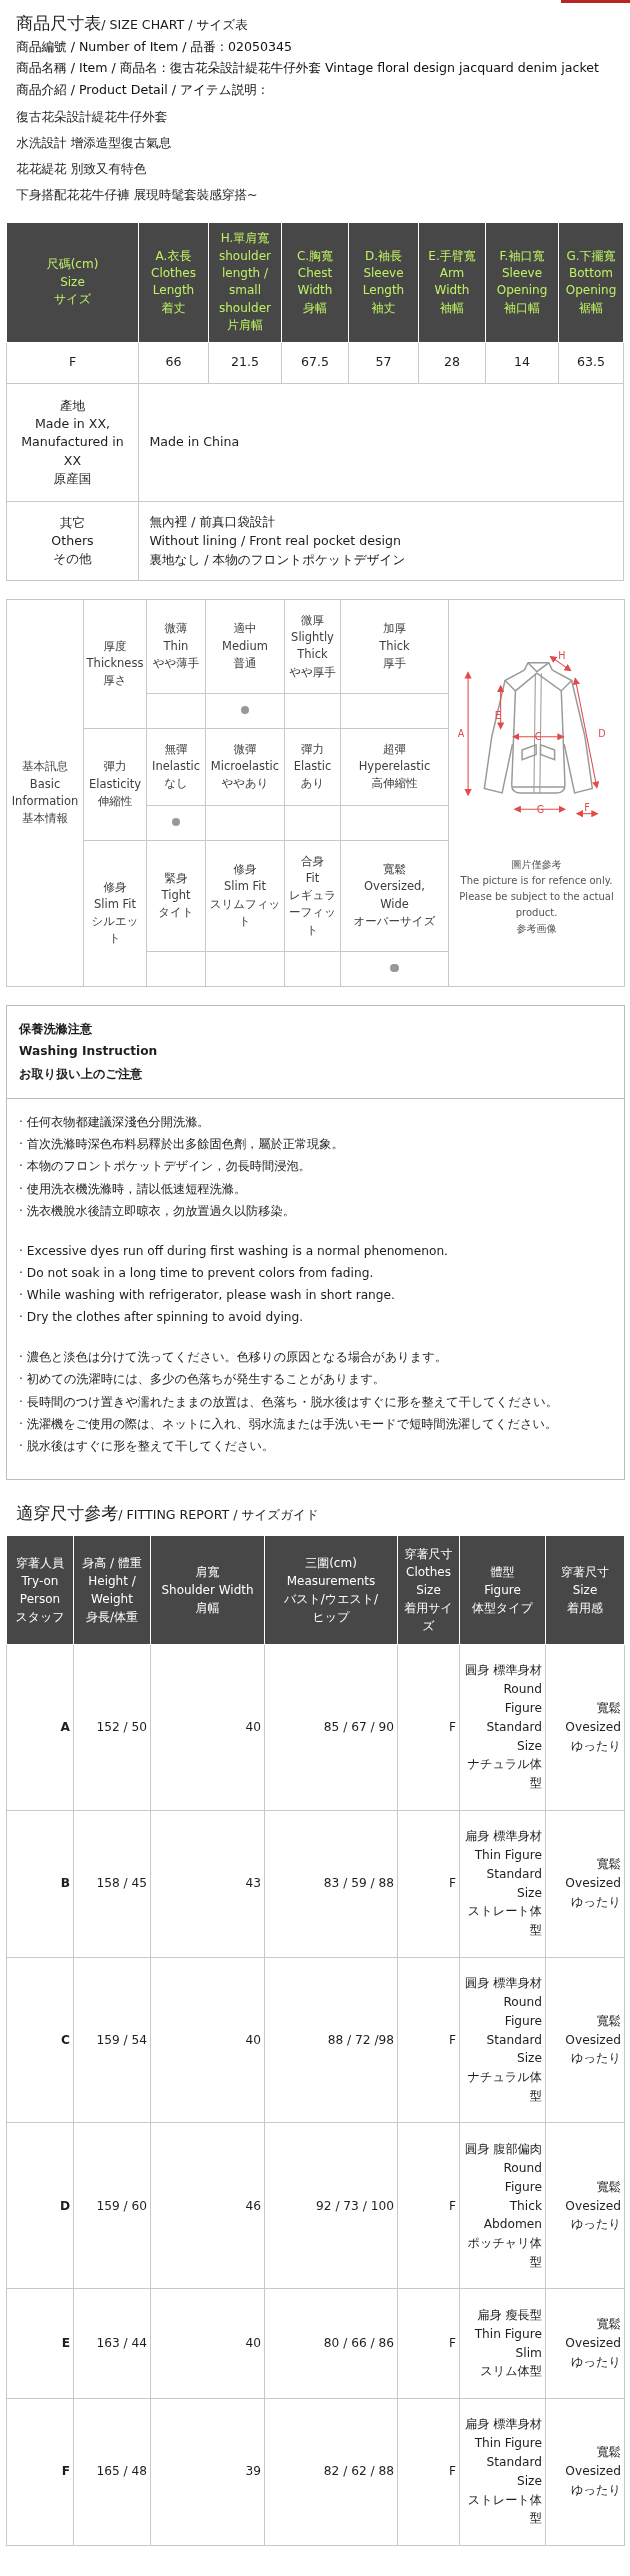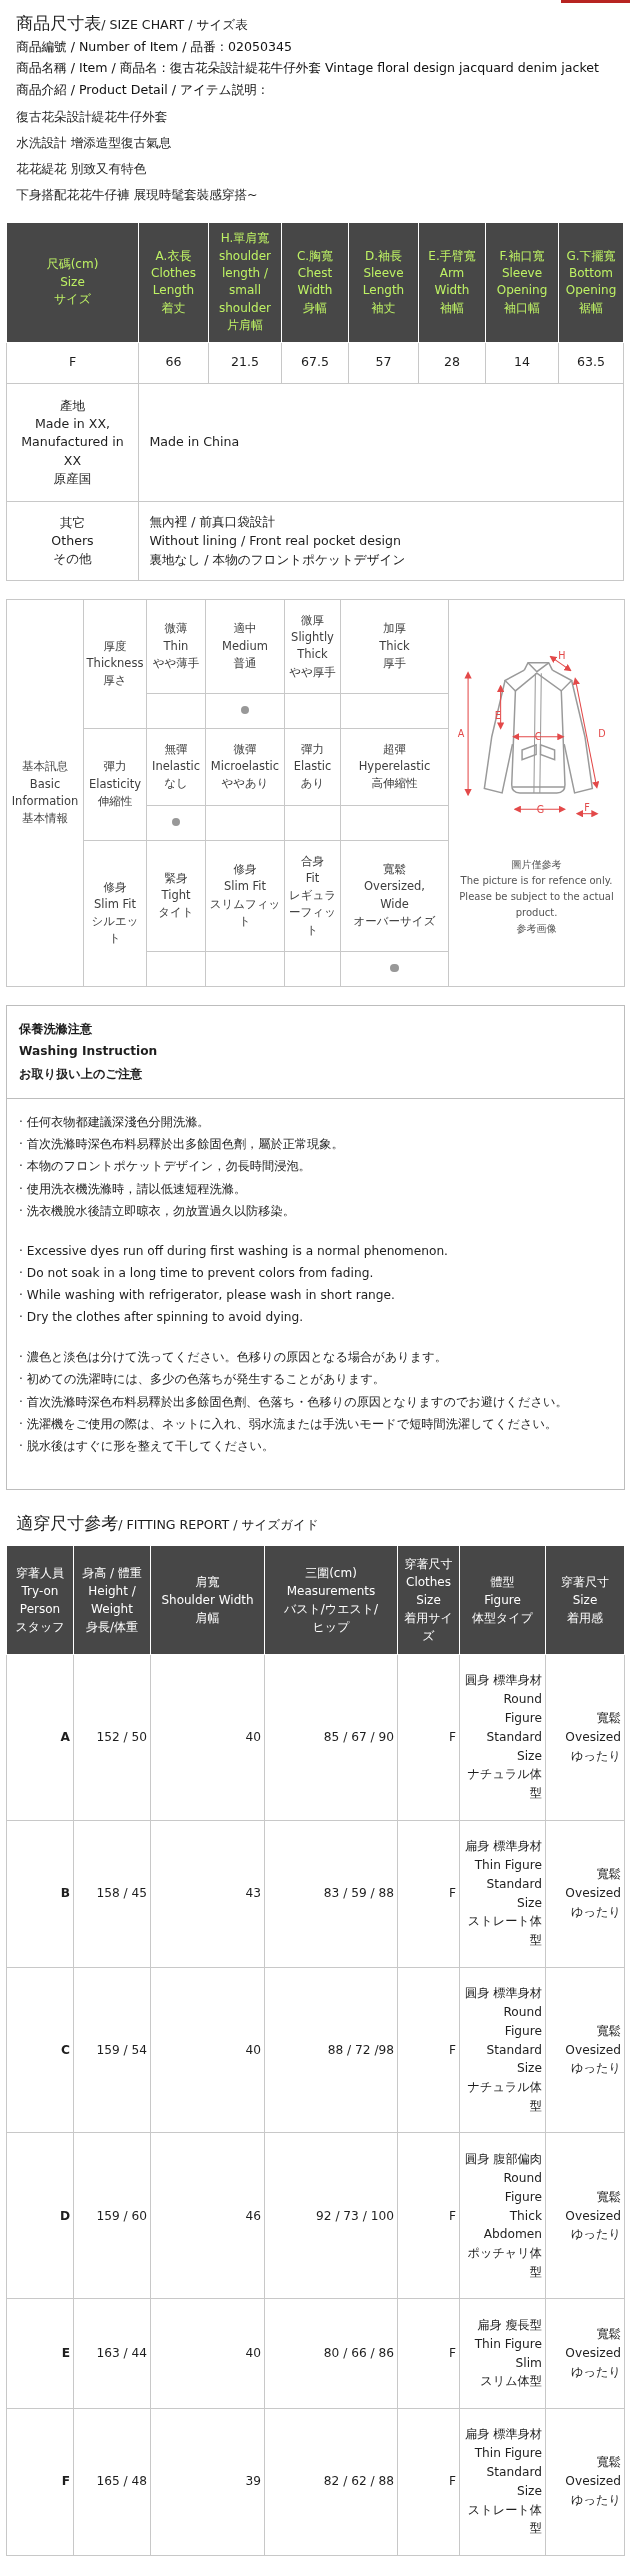--- a/index.html
+++ b/index.html
@@ -37,21 +37,21 @@
   .dot{display:inline-block;width:8.2px;height:8.2px;border-radius:50%;background:#989898;}
   .diagram-cell{padding:7.4px 3px;}
   .diagram-caption{font-size:10px;color:#555;line-height:1.6;margin-top:7.4px;white-space:pre-line;text-align:center;}
   
   .wash{width:617px;margin:18px 6px 0 6px;border:0.7px solid #bdbdbd;}
   .wash-title{padding:12px 12px;border-bottom:0.7px solid #bdbdbd;font-weight:bold;
     font-size:12.2px;line-height:1.85;white-space:pre-line;}
   .wash-body{padding:12px 12px 15px 12px;font-size:12.2px;}
   .wash-body .list-item{line-height:1.7;margin:1.5px 0;}
   .wash-group{margin-bottom:19px;}
-  .wash-group:last-child{margin-bottom:17px;}
+  .wash-group:last-child{margin-bottom:7px;}
   
   .fit-title{margin:22px 18px 3px 16.3px;}
   .fitting{width:618px;margin:9px 6px 0 6px;}
   .fitting th{background:#474747;color:#fff;font-weight:normal;font-size:12px;
     border:0.7px solid #ffffff;padding:9px 2.2px;white-space:pre-line;line-height:1.5;text-align:center;vertical-align:middle;}
   .fitting td{border:0.7px solid #c8c8c8;font-size:12.2px;text-align:right;vertical-align:middle;
     white-space:pre-line;line-height:1.55;padding:16.3px 3px;background:#fff;}
   .fitting tbody td:first-child{font-weight:bold;}
   svg text{font-family:"DejaVu Sans","Liberation Sans",sans-serif;}
 </style>
@@ -298,21 +298,21 @@
       </div>
     <div class="wash-group">
         <div class="list-item">· Excessive dyes run off during first washing is a normal phenomenon.</div>
         <div class="list-item">· Do not soak in a long time to prevent colors from fading.</div>
         <div class="list-item">· While washing with refrigerator, please wash in short range.</div>
         <div class="list-item">· Dry the clothes after spinning to avoid dying.</div>
       </div>
     <div class="wash-group">
         <div class="list-item">· 濃色と淡色は分けて洗ってください。色移りの原因となる場合があります。</div>
         <div class="list-item">· 初めての洗濯時には、多少の色落ちが発生することがあります。</div>
-        <div class="list-item">· 首次洗滌時深色布料易釋於出多餘固色劑、色落ち・色移りの原因となりますのでお避けください。</div>
+        <div class="list-item">· 長時間のつけ置きや濡れたままの放置は、色落ち・脱水後はすぐに形を整えて干してください。</div>
         <div class="list-item">· 洗濯機をご使用の際は、ネットに入れ、弱水流または手洗いモードで短時間洗濯してください。</div>
         <div class="list-item">· 脱水後はすぐに形を整えて干してください。</div>
       </div>
   </div>
 </div>
 
 <div class="page-title fit-title"><span class="lbl-zh">適穿尺寸參考</span><span class="title-rest">/ FITTING REPORT / サイズガイド</span></div>
 
 <table class="fitting">
   <colgroup>

